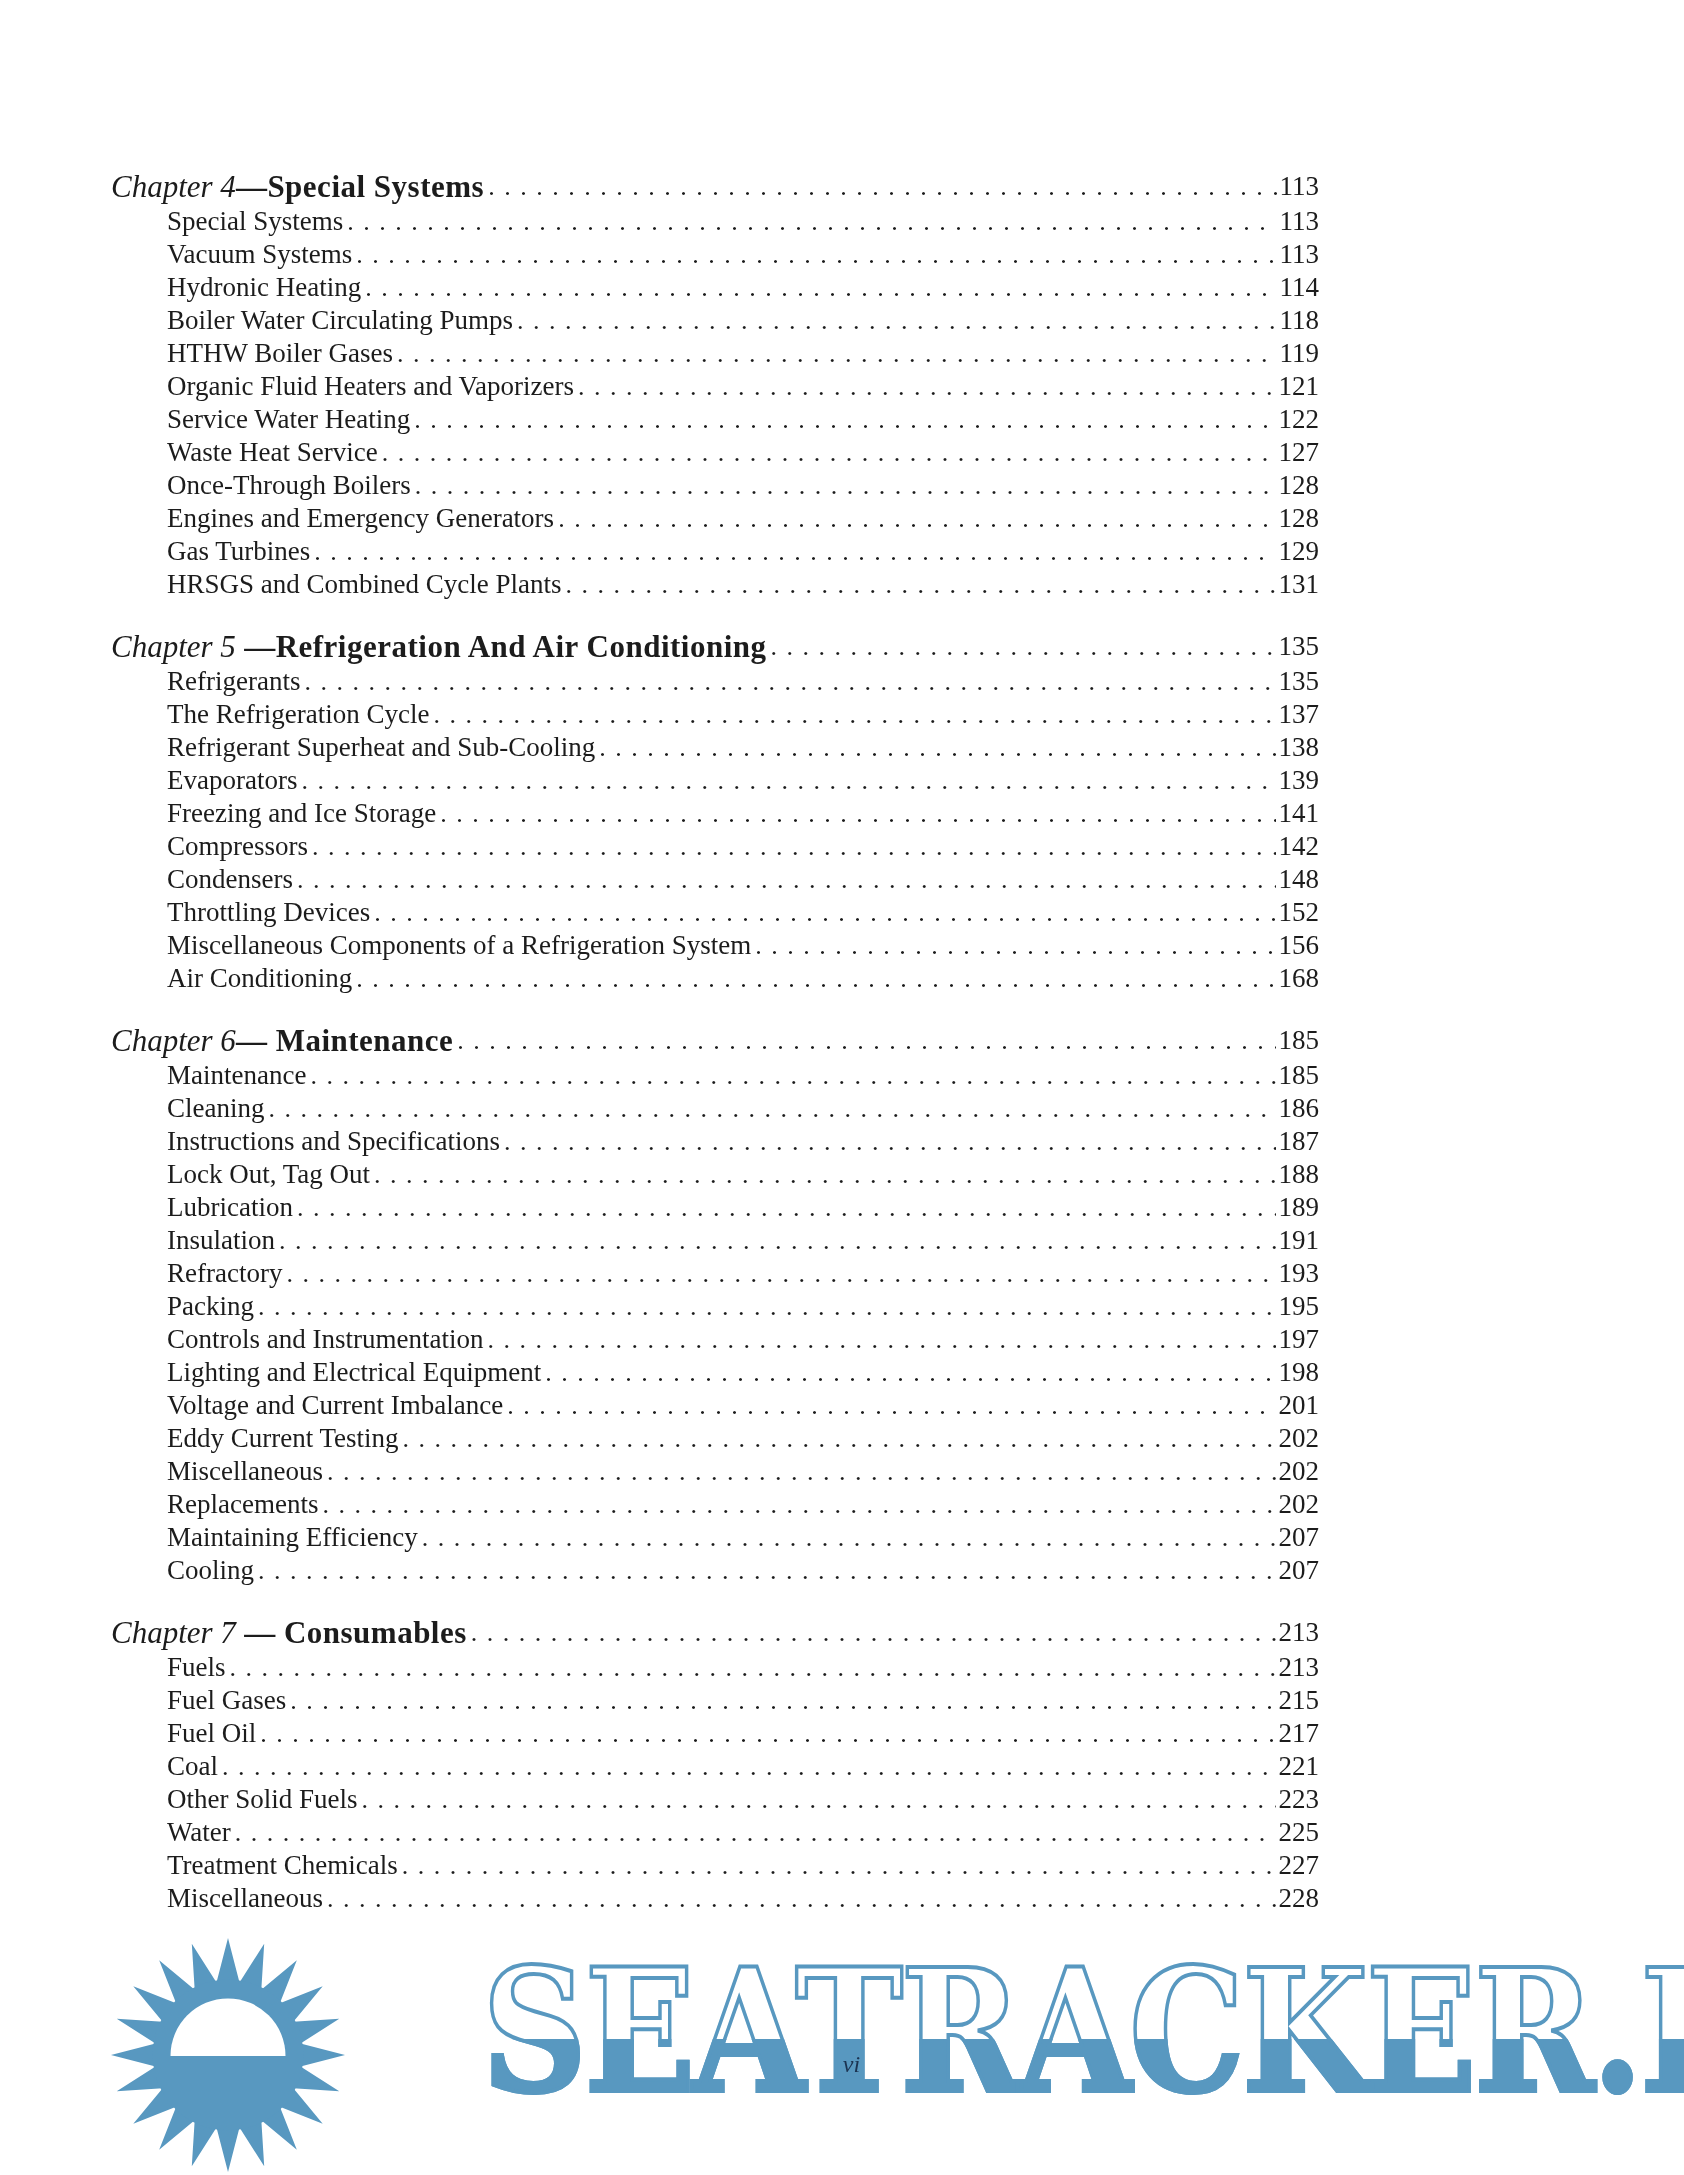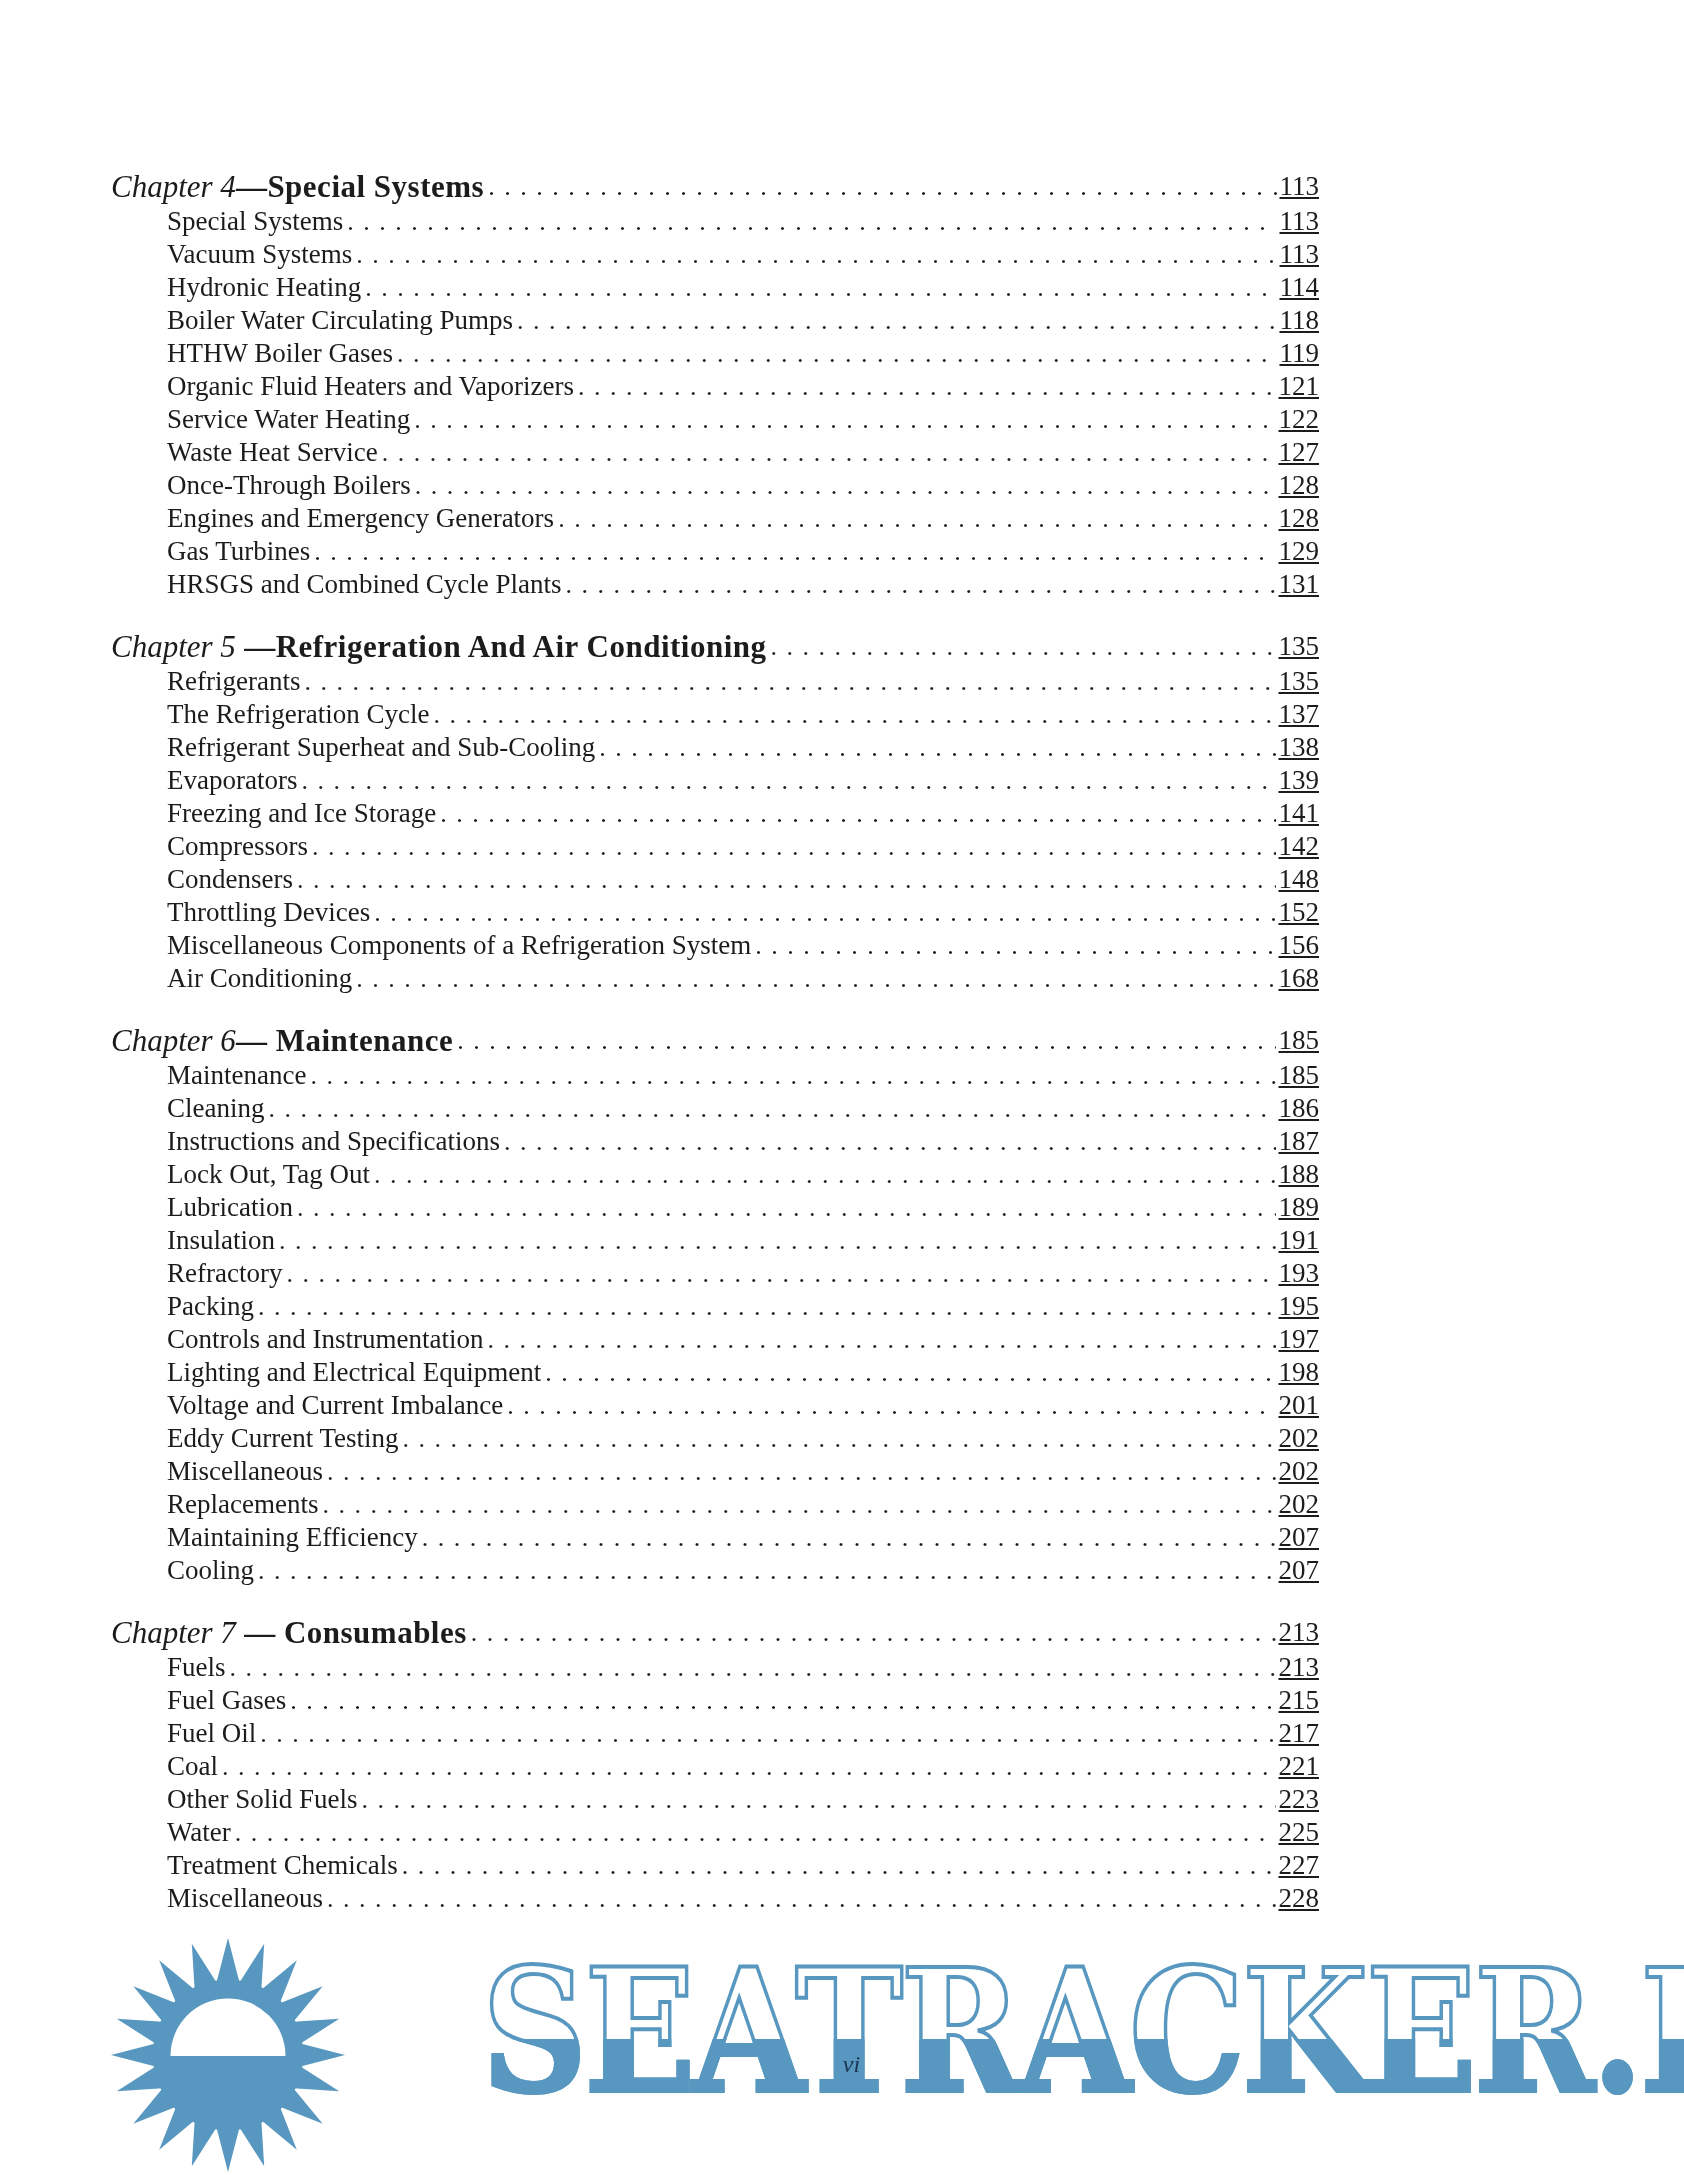--- a/index.html
+++ b/index.html
@@ -11,21 +11,21 @@
   .toc{position:absolute;left:111px;top:168px;width:1208px;z-index:2;color:var(--ink);}
   .chapter{margin-bottom:27px;}
   .row{display:flex;align-items:flex-end;}
   .chapter-heading{font-size:31px;line-height:37px;white-space:nowrap;}
   .chapter-heading .prefix{font-style:italic;}
   .chapter-heading .ctitle,.chapter-heading .csep{font-weight:bold;letter-spacing:0.5px;white-space:pre;}
   .entry{font-size:27px;line-height:33px;}
   .etitle{padding-left:56px;white-space:nowrap;}
   .dots{flex:1 1 auto;overflow:hidden;white-space:nowrap;font-size:26px;margin:0 3px 0 4px;color:var(--ink);}
   .dots::after{content:var(--dots);letter-spacing:1.5px;}
-  .pagenum{font-size:27px;white-space:nowrap;text-decoration:underline;}
+  .pagenum{font-size:27px;white-space:nowrap;}
   
   .watermark{position:absolute;inset:0;z-index:1;}
   .sun{position:absolute;left:109px;top:1936px;width:238px;height:238px;}
   .wm-text{
     position:absolute;left:482px;top:1946px;
     font-family:"DejaVu Serif", serif;font-weight:bold;
     font-size:170px;line-height:170px;white-space:nowrap;letter-spacing:-3px;
     transform:scaleX(.855);transform-origin:left top;
     background:linear-gradient(to bottom,#ffffff 0%,#ffffff 55%,var(--wm) 55%,var(--wm) 100%);
     -webkit-background-clip:text;background-clip:text;

